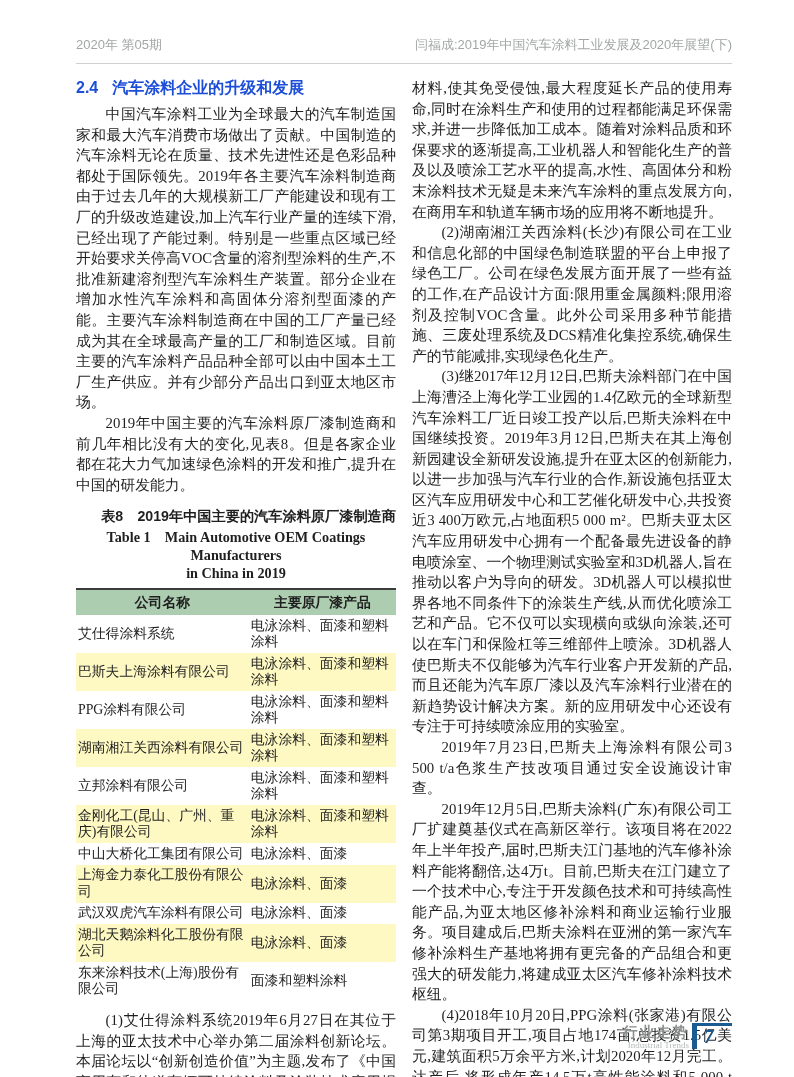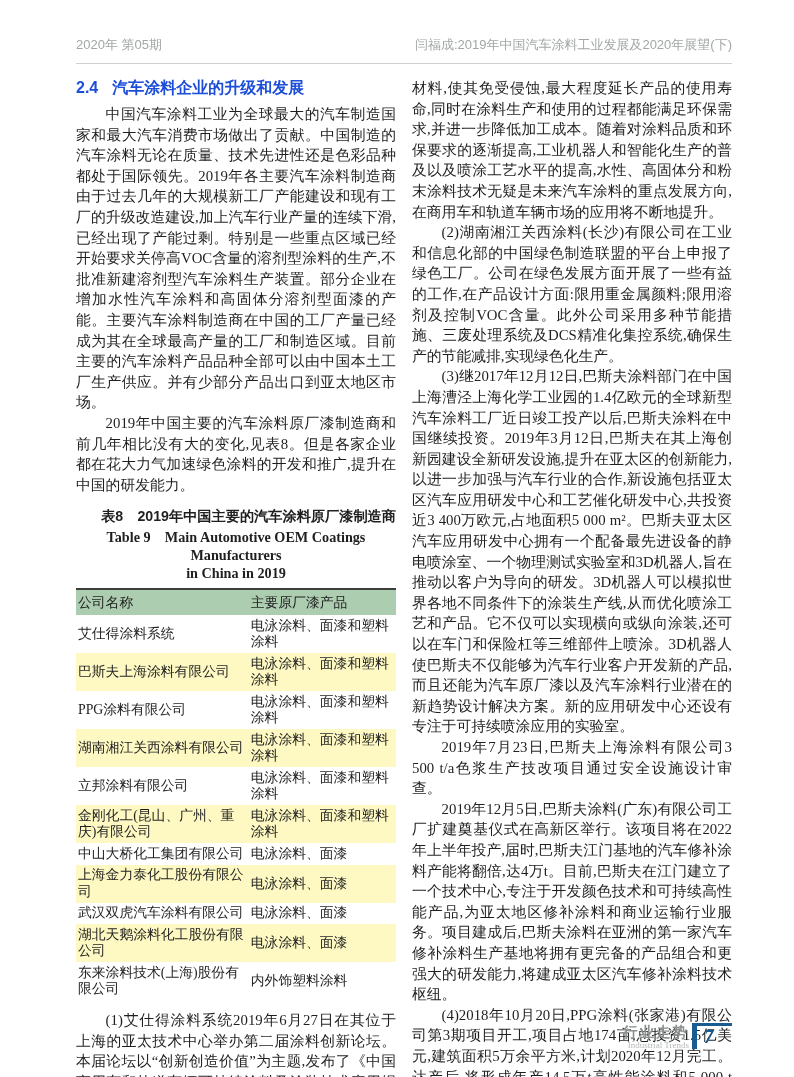--- a/index.html
+++ b/index.html
@@ -32,21 +32,21 @@
     text-align:right;font-weight:bold;font-size:14.2px;line-height:19px;
     margin:12px 0 2px 0;font-family:"Liberation Sans","DejaVu Sans",sans-serif;
   }
   .tbl-cap-en{
     text-align:center;font-weight:bold;font-size:14.2px;line-height:18px;
     margin:0 0 6px 0;font-family:"Liberation Serif","DejaVu Serif",serif;
   }
   
   table.oem{width:100%;border-collapse:collapse;border-top:2px solid #3c3c3c;font-size:13.8px;}
   table.oem thead tr{background:#adcdb1;}
-  table.oem th{font-weight:normal;text-align:left;padding:4px 2px;line-height:17px;}
+  table.oem th{font-weight:bold;text-align:center;padding:4px 2px;line-height:17px;}
   table.oem td{padding:2.5px 2px;line-height:16.5px;vertical-align:middle;text-align:left;}
   table.oem tr.alt{background:#fef9c3;}
   table.oem .col-company{width:54%;}
   table.oem .col-products{width:46%;}
   .after-table{margin-top:10px;}
   
   .footer{position:absolute;right:62px;bottom:26px;display:flex;align-items:flex-start;gap:3px;}
   .footer-labels{text-align:right;padding-top:2px;}
   .footer-zh{
     display:block;font-family:"Liberation Sans","DejaVu Sans",sans-serif;
@@ -84,21 +84,21 @@
         <span class="sec-no">2.4</span><span>汽车涂料企业的升级和发展</span>
       </h2>
 
       <div>
           <p class="par ind">中国汽车涂料工业为全球最大的汽车制造国家和最大汽车消费市场做出了贡献。中国制造的汽车涂料无论在质量、技术先进性还是色彩品种都处于国际领先。2019年各主要汽车涂料制造商由于过去几年的大规模新工厂产能建设和现有工厂的升级改造建设,加上汽车行业产量的连续下滑,已经出现了产能过剩。特别是一些重点区域已经开始要求关停高VOC含量的溶剂型涂料的生产,不批准新建溶剂型汽车涂料生产装置。部分企业在增加水性汽车涂料和高固体分溶剂型面漆的产能。主要汽车涂料制造商在中国的工厂产量已经成为其在全球最高产量的工厂和制造区域。目前主要的汽车涂料产品品种全部可以由中国本土工厂生产供应。并有少部分产品出口到亚太地区市场。</p>
           <p class="par ind">2019年中国主要的汽车涂料原厂漆制造商和前几年相比没有大的变化,见表8。但是各家企业都在花大力气加速绿色涂料的开发和推广,提升在中国的研发能力。</p>
         </div>
 
       <div class="tbl-cap-zh">表8　2019年中国主要的汽车涂料原厂漆制造商</div>
       <div class="tbl-cap-en">
-        <div>Table 9　Main Automotive OEM Coatings Manufacturers</div>
+        <div>Table 1　Main Automotive OEM Coatings Manufacturers</div>
         <div>in China in 2019</div>
       </div>
 
       <table class="oem">
         <thead>
           <tr>
             <th class="col-company">公司名称</th>
             <th class="col-products">主要原厂漆产品</th>
           </tr>
         </thead>
@@ -138,21 +138,21 @@
             <tr>
               <td class="col-company">武汉双虎汽车涂料有限公司</td>
               <td class="col-products">电泳涂料、面漆</td>
             </tr>
             <tr class="alt">
               <td class="col-company">湖北天鹅涂料化工股份有限公司</td>
               <td class="col-products">电泳涂料、面漆</td>
             </tr>
             <tr>
               <td class="col-company">东来涂料技术(上海)股份有限公司</td>
-              <td class="col-products">内外饰塑料涂料</td>
+              <td class="col-products">面漆和塑料涂料</td>
             </tr>
           </tbody>
       </table>
 
       <div class="after-table">
           <p class="par ind">(1)艾仕得涂料系统2019年6月27日在其位于上海的亚太技术中心举办第二届涂料创新论坛。本届论坛以“创新创造价值”为主题,发布了《中国商用车和轨道车辆可持续涂料及涂装技术应用报告》《2019年汽车色彩趋势报告》以及艾仕得与同济大学最新合作项目。《中国商用车和轨道车辆可持续涂料及涂装技术应用报告》详细介绍了绿色可持续的商用车和轨道车辆涂料体系及涂装工艺技术。商用车和轨道车辆可持续涂料实现可持续性的途径是通过保护其所涂覆的</p>
         </div>
     </div>
 
     <div class="col-right">

